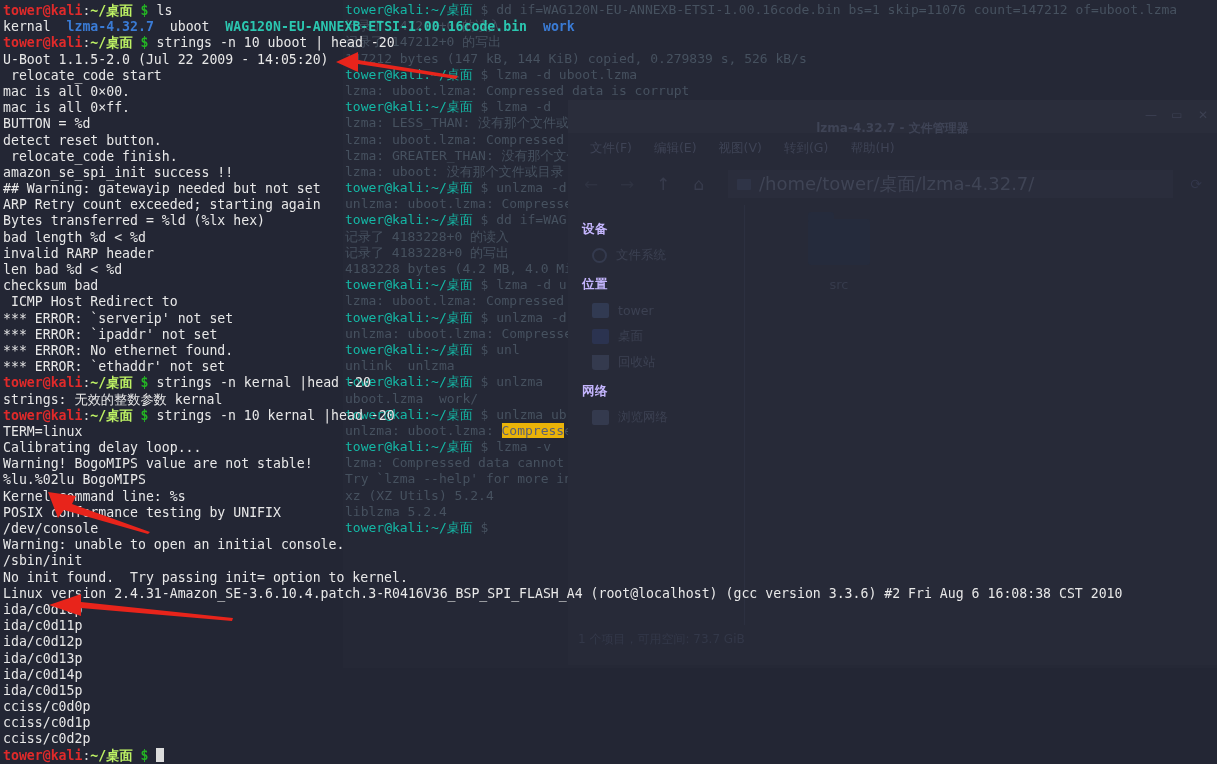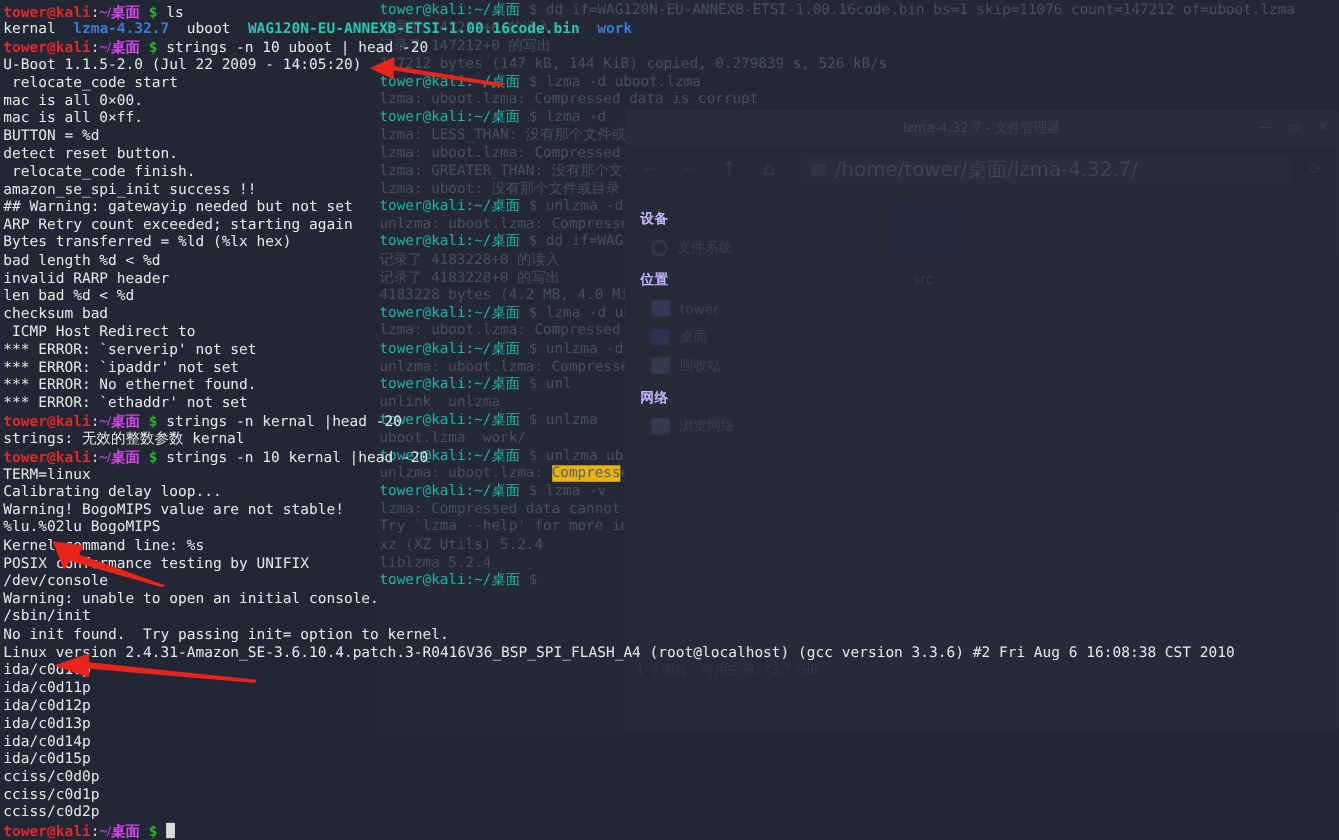--- a/index.html
+++ b/index.html
@@ -48,23 +48,23 @@
     color: #3f4354;
     font-family: "DejaVu Sans", "Liberation Sans", sans-serif;
     overflow: hidden;
   }
   #fm-title {
     height: 33px;
     position: relative;
     background: #2a2d3b;
   }
   #fm-title .t {
-    position: absolute; left: 0; right: 0; top: 8px;
+    position: absolute; left: 0; right: 0; top: 20px;
     text-align: center;
-    font-size: 12px; font-weight: normal;
+    font-size: 12px; font-weight: bold;
     color: #3f4456;
   }
   #fm-wbtns {
     position: absolute; right: 8px; top: 8px;
     display: flex; gap: 14px;
     color: #3c4052; font-size: 12px;
   }
   #fm-wbtns span { display: inline-block; width: 12px; text-align: center; }
   #fm-menu {
     height: 30px; display: flex; align-items: center;
@@ -135,21 +135,21 @@
     line-height: 16.2px;
     white-space: pre;
     padding: 3px 0 0 3px;
     color: #e6e6e6;
     background: transparent;
     pointer-events: none;
   }
   #fg-term .row { display: block; height: 16.2px; }
   .u  { color: #e02a2a; font-weight: bold; }
   .co { color: #d8d8d8; }
-  .pa { color: #d946ef; font-weight: bold; font-family: Liberation Serif, serif; }
+  .pa { color: #bef264; font-weight: bold; }
   .dl { color: #24b324; font-weight: bold; }
   .wh { color: #e8e8e8; }
   .cy { color: #2bc6b0; font-weight: bold; }
   .bl { color: #3a7bd5; font-weight: bold; }
   .cursor {
     display: inline-block; width: 8px; height: 14px;
     background: #dcdcdc; vertical-align: -2px;
   }
 
   
@@ -167,20 +167,27 @@
 
       <div id="fm-title">
         <div class="t">lzma-4.32.7 - 文件管理器</div>
         <div id="fm-wbtns">
           <span>—</span>
           <span>▭</span>
           <span>✕</span>
         </div>
       </div>
 
+      <div id="fm-menu">
+        <span>文件(F)</span>
+        <span>编辑(E)</span>
+        <span>视图(V)</span>
+        <span>转到(G)</span>
+        <span>帮助(H)</span>
+      </div>
 
       <div id="fm-tool">
         <span class="nav dim">←</span>
         <span class="nav dim">→</span>
         <span class="nav">↑</span>
         <span class="nav">⌂</span>
         <div id="fm-path">
           <span class="fico"></span>
           <span>/home/tower/桌面/lzma-4.32.7/</span>
         </div>

